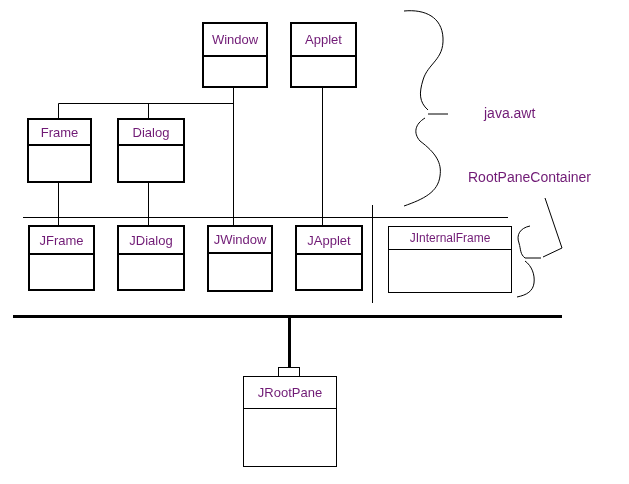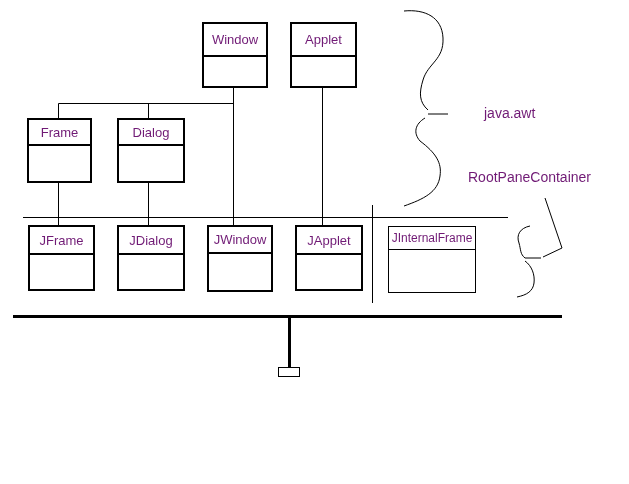--- a/index.html
+++ b/index.html
@@ -30,21 +30,21 @@
   .b-dialog        { left:117px; top:118px; width:68px;  height:65px; }
   .b-dialog .title { height:24px; }
   .b-jframe        { left:28px;  top:225px; width:67px;  height:66px;gap:24px; }
   .b-jframe .title { height:26px; }
   .b-jdialog       { left:117px; top:225px; width:68px;  height:66px; }
   .b-jdialog .title{ height:26px;text-align:center; }
   .b-jwindow       { left:207px; top:225px; width:66px;  height:67px; }
   .b-jwindow .title{ height:25px; }
   .b-japplet       { left:295px; top:225px; width:68px;  height:66px;justify-content:space-between; }
   .b-japplet .title{ height:26px; }
-  .b-jinternalframe        { left:388px; top:226px; width:88px; height:67px; font-size:12px;}
+  .b-jinternalframe        { left:388px; top:226px; width:124px; height:67px; font-size:12px;}
   .b-jinternalframe .title { height:22px; font-size:12px; }
   .b-jrootpane             { left:243px; top:376px; width:94px;  height:91px; }
   .b-jrootpane .title      { height:31px; }
 
   .notch {
     position:absolute; left:278px; top:367px; width:22px; height:10px;
     border:1px solid #000000; background:#ffffff; box-sizing:border-box;
   }
 
   .lbl { position:absolute; white-space:nowrap; line-height:1.15; }
@@ -133,20 +133,24 @@
     <div class="body"></div>
   </div>
 
   <div class="box thin b-jinternalframe">
     <div class="title">JInternalFrame</div>
     <div class="body"></div>
   </div>
 
   <div class="notch"></div>
 
+  <div class="box thin b-jrootpane">
+    <div class="title">JRootPane</div>
+    <div class="body"></div>
+  </div>
 
   <div class="lbl lbl-java-awt">java.awt</div>
 
   <div class="lbl lbl-rootpane">
     <div>RootPaneContainer</div>
   </div>
 
 </div>
 
 </body></html>

